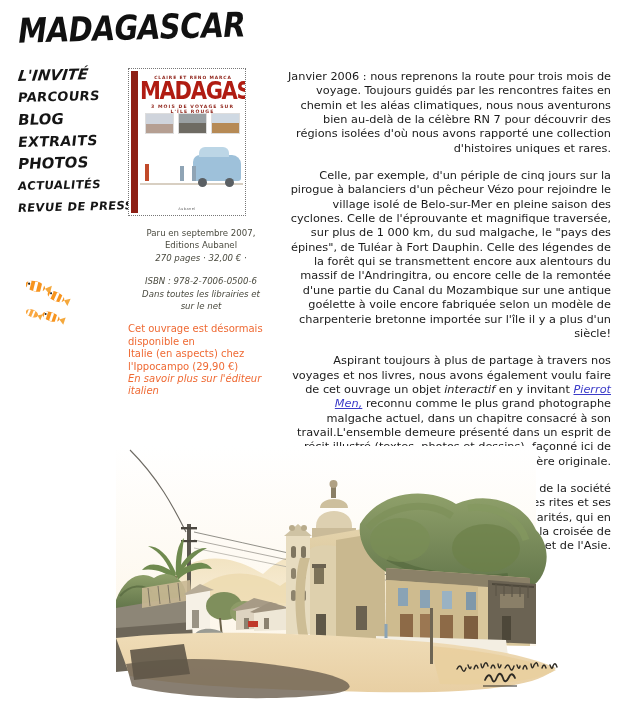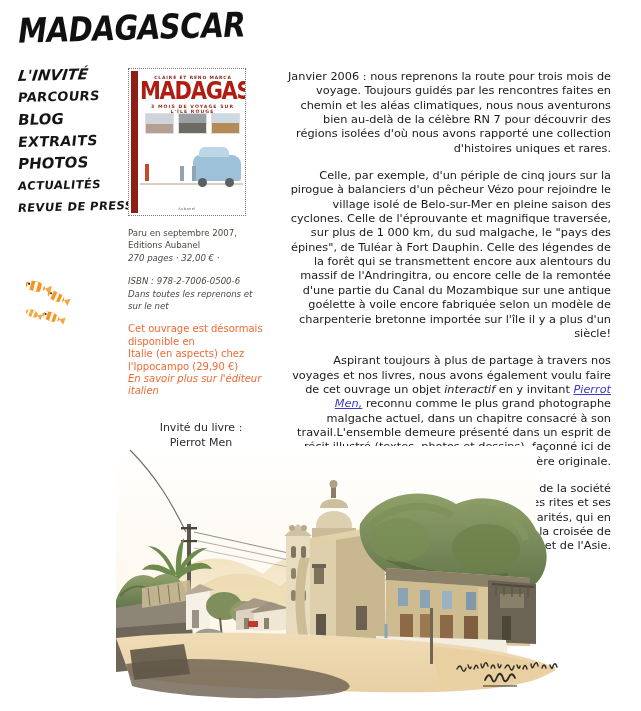--- a/index.html
+++ b/index.html
@@ -113,21 +113,21 @@
   .sc-fig{position:absolute;bottom:18px;width:4px;height:17px;background:#c14a2a;}
   .sc-fig2{position:absolute;bottom:18px;width:4px;height:15px;background:#8fa4b5;}
   .sc-ground{position:absolute;left:0;right:0;bottom:14px;height:2px;background:#d8cfc2;}
 
   .book-meta{
     margin-top:11px;
     font-size:8.6px;line-height:12.4px;color:#4a4a3f;
     font-family:"DejaVu Sans", sans-serif;
   }
   .book-meta .ital{font-style:italic;}
-  .book-meta .blk{margin-bottom:11px;}
+  .book-meta .blk{margin-bottom:11px;text-align:center;}
   .book-promo{
     margin-top:0px;
     font-size:10px;line-height:12.4px;color:#ef6a34;
   }
   .book-promo a{
     color:#ef6a34;font-style:italic;
   }
   #guest-block{
     margin-top:22px;text-align:center;
     font-size:11px;line-height:15px;color:#2b2b2b;
@@ -233,36 +233,32 @@
   </div>
 
   <div class="book-meta">
     <div class="blk">
       <div>Paru en septembre 2007,</div>
       <div>Editions Aubanel</div>
       <div class="ital">270 pages · 32,00 € ·</div>
     </div>
     <div class="blk">
       <div class="ital">ISBN : 978-2-7006-0500-6</div>
-      <div class="ital">Dans toutes les reprenons et</div>
+      <div class="ital">Dans toutes les librairies et</div>
       <div class="ital">sur le net</div>
     </div>
   </div>
 
   <div class="book-promo">
     <div>Cet ouvrage est désormais disponible en</div>
     <div>Italie (en aspects) chez</div>
     <div>l'Ippocampo (29,90 €)</div>
     <a>En savoir plus sur l'éditeur italien</a>
   </div>
 
-  <div id="guest-block">
-    <div>Invité du livre :</div>
-    <div>Pierrot Men</div>
-  </div>
 </div>
 
 <article id="article">
   <p>Janvier 2006 : nous reprenons la route pour trois mois de voyage. Toujours guidés par les rencontres faites en chemin et les aléas climatiques, nous nous aventurons bien au-delà de la célèbre RN 7 pour découvrir des régions isolées d'où nous avons rapporté une collection d'histoires uniques et rares.</p>
   <p>Celle, par exemple, d'un périple de cinq jours sur la pirogue à balanciers d'un pêcheur Vézo pour rejoindre le village isolé de Belo-sur-Mer en pleine saison des cyclones. Celle de l'éprouvante et magnifique traversée, sur plus de 1 000 km, du sud malgache, le "pays des épines", de Tuléar à Fort Dauphin. Celle des légendes de la forêt qui se transmettent encore aux alentours du massif de l'Andringitra, ou encore celle de la remontée d'une partie du Canal du Mozambique sur une antique goélette à voile encore fabriquée selon un modèle de charpenterie bretonne importée sur l'île il y a plus d'un siècle!</p>
   <p><span>Aspirant toujours à plus de partage à travers nos voyages et nos livres, nous avons également voulu faire de cet ouvrage un objet </span><em>interactif</em><span> en y invitant </span><a>Pierrot Men,</a><span> reconnu comme le plus grand photographe malgache actuel, dans un chapitre consacré à son travail.L'ensemble demeure présenté dans un esprit de récit illustré (textes, photos et dessins), façonné ici de manière originale.</span></p>
   <p>Partez découvrir quelques aspects de la société malgache, sa richesse et sa diversité, ses rites et ses croyances, son rude quotidien et ses singularités, qui en font un pays si particulier, si riche, à la croisée de l'Afrique et de l'Asie.</p>
 </article>
 
 <div id="painting">

